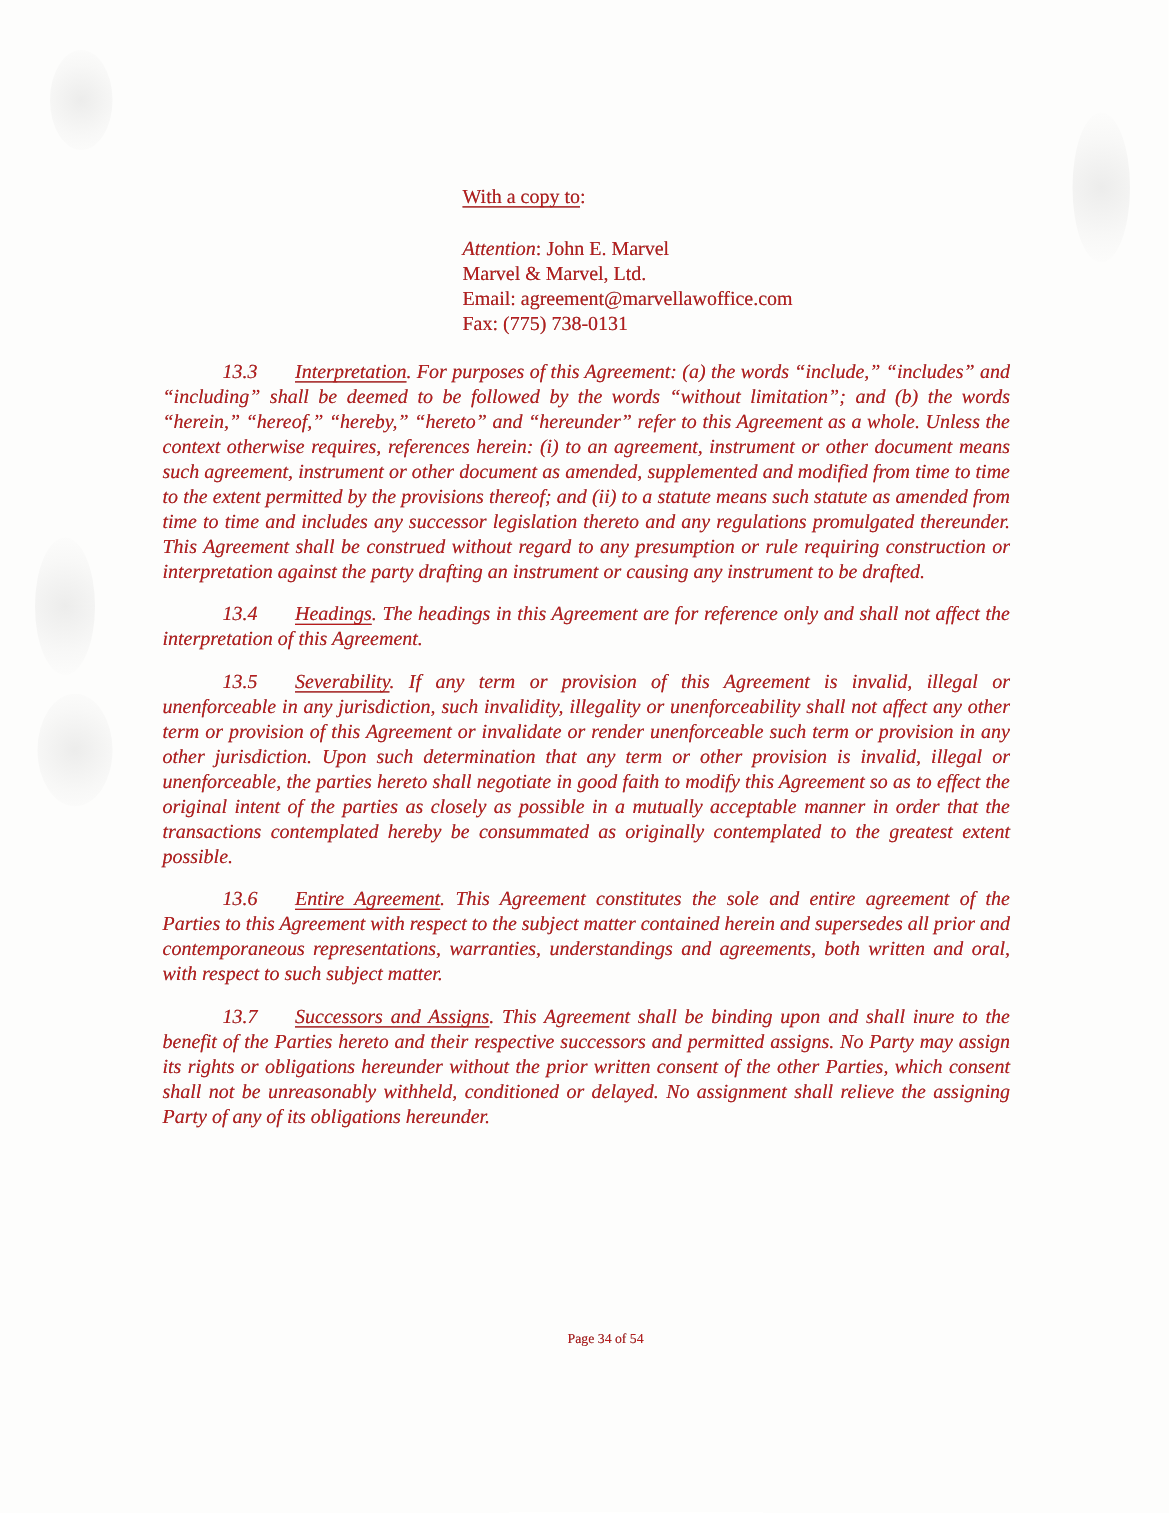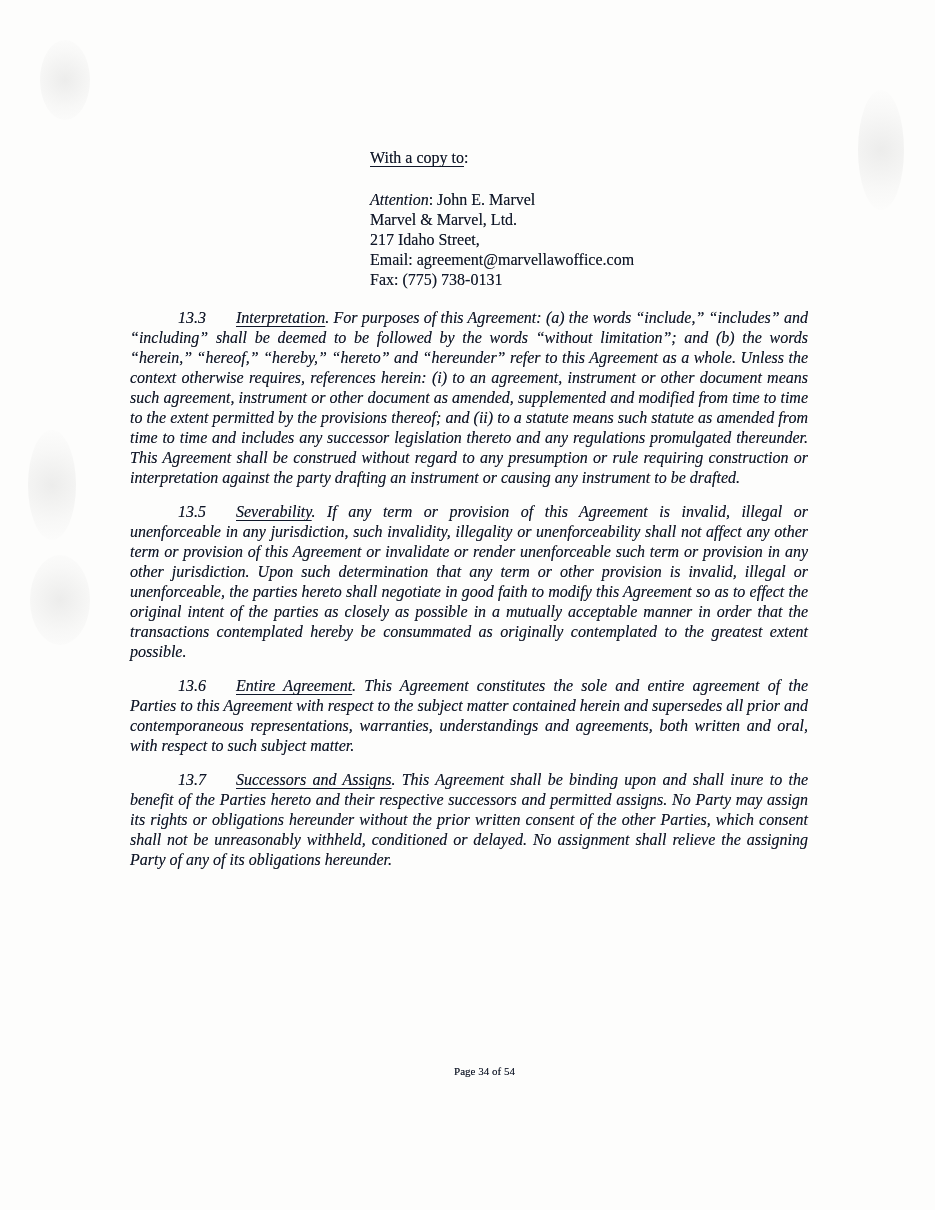--- a/index.html
+++ b/index.html
@@ -6,21 +6,21 @@
     margin: 0;
     padding: 0;
     background: #ffffff;
   }
   .page {
     position: relative;
     width: 935px;
     height: 1210px;
     background: #fdfdfc;
     font-family: "Liberation Serif", serif;
-    color: #0f172a;
+    color: #b91c1c;
     overflow: hidden;
     text-shadow: 0 0 0.35px rgba(20,20,20,0.55);
   }
   .content {
     position: absolute;
     left: 130px;
     top: 148px;
     width: 678px;
     font-size: 16px;
     line-height: 20px;
@@ -85,29 +85,29 @@
   <div class="speck speck-2"></div>
   <div class="speck speck-3"></div>
   <div class="speck speck-4"></div>
 
   <div class="content">
 
     <div class="copy-block">
       <p class="copy-heading"><span class="u">With a copy to</span><span>:</span></p>
       <p class="addr"><span class="it">Attention</span><span>:  John E. Marvel</span></p>
       <p class="addr">Marvel &amp; Marvel, Ltd.</p>
-      <p class="addr">217 Idaho Street,</p>
       <p class="addr">Email:  agreement@marvellawoffice.com</p>
       <p class="addr">Fax:  (775) 738-0131</p>
     </div>
 
     <div class="sections">
 
       <p class="sec"><span>13.3</span><span class="tab"></span><span class="u">Interpretation</span><span>.  For purposes of this Agreement: (a) the words “include,” “includes” and “including” shall be deemed to be followed by the words “without limitation”; and (b) the words “herein,” “hereof,” “hereby,” “hereto” and “hereunder” refer to this Agreement as a whole.  Unless the context otherwise requires, references herein: (i) to an agreement, instrument or other document means such agreement, instrument or other document as amended, supplemented and modified from time to time to the extent permitted by the provisions thereof; and (ii) to a statute means such statute as amended from time to time and includes any successor legislation thereto and any regulations promulgated thereunder.  This Agreement shall be construed without regard to any presumption or rule requiring construction or interpretation against the party drafting an instrument or causing any instrument to be drafted.</span></p>
 
+      <p class="sec"><span>13.4</span><span class="tab"></span><span class="u">Headings</span><span>.  The headings in this Agreement are for reference only and shall not affect the interpretation of this Agreement.</span></p>
 
       <p class="sec"><span>13.5</span><span class="tab"></span><span class="u">Severability</span><span>.  If any term or provision of this Agreement is invalid, illegal or unenforceable in any jurisdiction, such invalidity, illegality or unenforceability shall not affect any other term or provision of this Agreement or invalidate or render unenforceable such term or provision in any other jurisdiction.  Upon such determination that any term or other provision is invalid, illegal or unenforceable, the parties hereto shall negotiate in good faith to modify this Agreement so as to effect the original intent of the parties as closely as possible in a mutually acceptable manner in order that the transactions contemplated hereby be consummated as originally contemplated to the greatest extent possible.</span></p>
 
       <p class="sec"><span>13.6</span><span class="tab"></span><span class="u">Entire Agreement</span><span>.  This Agreement constitutes the sole and entire agreement of the Parties to this Agreement with respect to the subject matter contained herein and supersedes all prior and contemporaneous representations, warranties, understandings and agreements, both written and oral, with respect to such subject matter.</span></p>
 
       <p class="sec"><span>13.7</span><span class="tab"></span><span class="u">Successors and Assigns</span><span>.  This Agreement shall be binding upon and shall inure to the benefit of the Parties hereto and their respective successors and permitted assigns.  No Party may assign its rights or obligations hereunder without the prior written consent of the other Parties, which consent shall not be unreasonably withheld, conditioned or delayed.  No assignment shall relieve the assigning Party of any of its obligations hereunder.</span></p>
 
     </div>
   </div>
 

